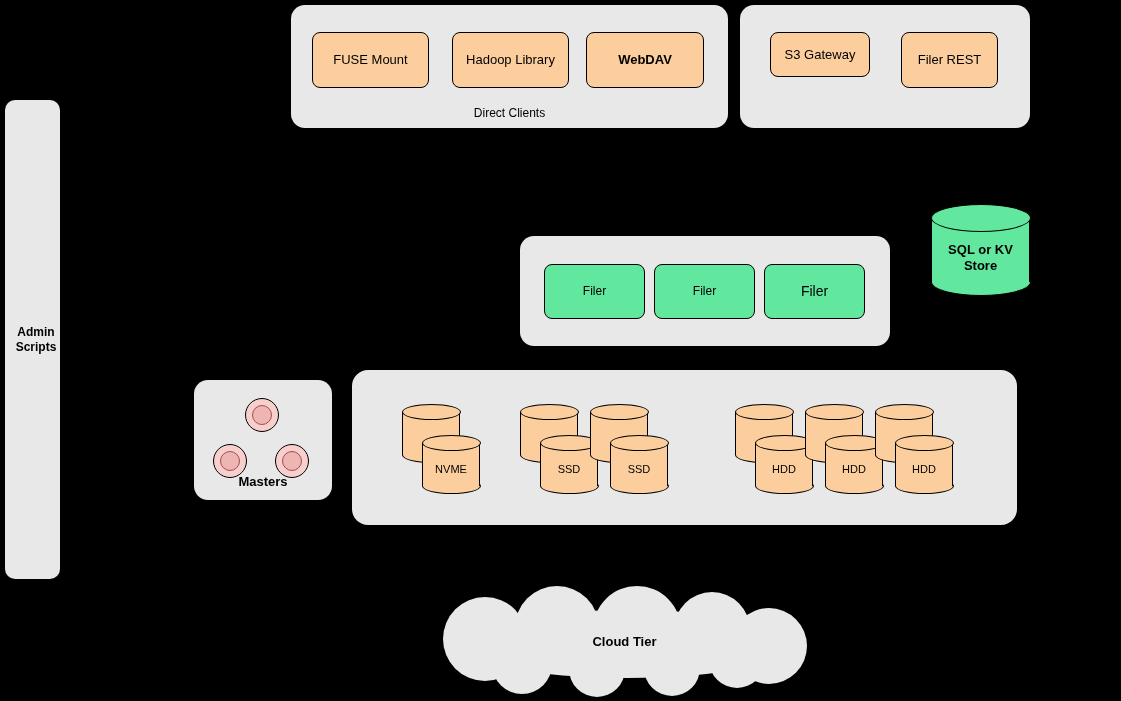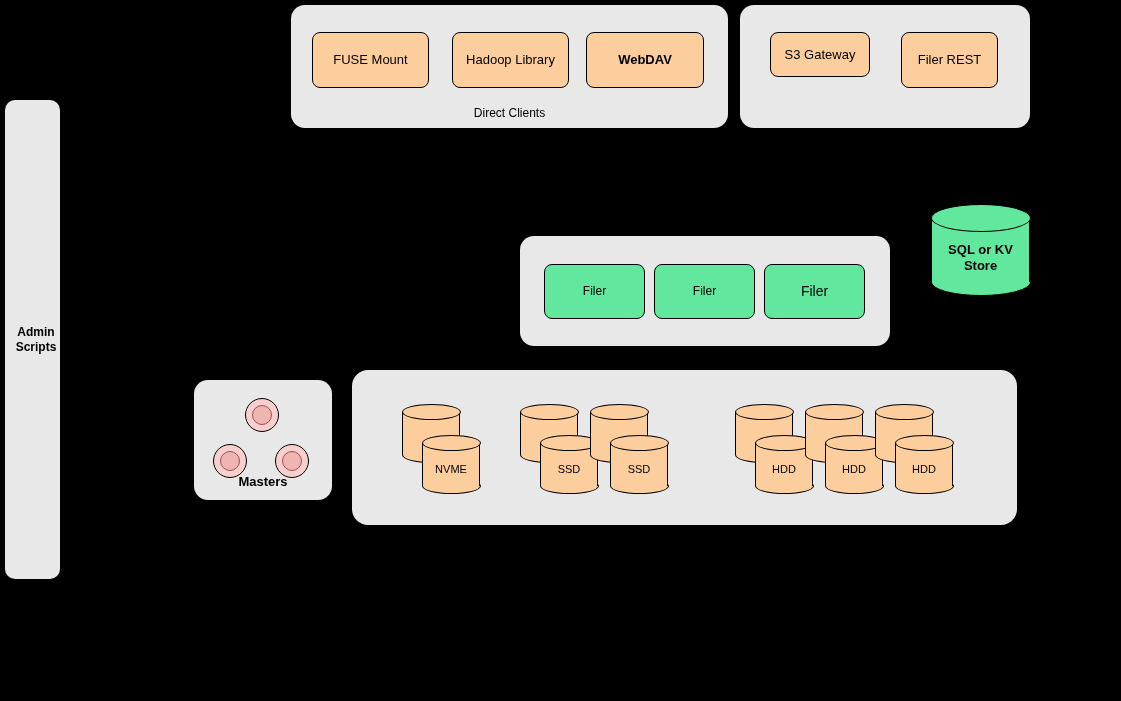--- a/index.html
+++ b/index.html
@@ -199,14 +199,31 @@
 
     <div class="disk-pair pair-hdd3">
       <div class="cyl disk-cyl back"></div>
       <div class="cyl disk-cyl front">
         <div class="cyl-label">HDD</div>
       </div>
     </div>
 
   </div>
 
+  <div class="cloud-wrap">
+    <svg width="375" height="114" viewBox="0 0 375 114">
+      <g fill="#E8E8E8">
+        <ellipse cx="190" cy="60" rx="168" ry="34"></ellipse>
+        <circle cx="48" cy="55" r="42"></circle>
+        <circle cx="120" cy="44" r="42"></circle>
+        <circle cx="200" cy="46" r="44"></circle>
+        <circle cx="275" cy="46" r="38"></circle>
+        <circle cx="332" cy="62" r="38"></circle>
+        <circle cx="85" cy="80" r="30"></circle>
+        <circle cx="160" cy="85" r="28"></circle>
+        <circle cx="235" cy="84" r="28"></circle>
+        <circle cx="300" cy="76" r="28"></circle>
+      </g>
+    </svg>
+    <div class="cloud-label">Cloud Tier</div>
+  </div>
 
 </div>
 
 </body></html>

